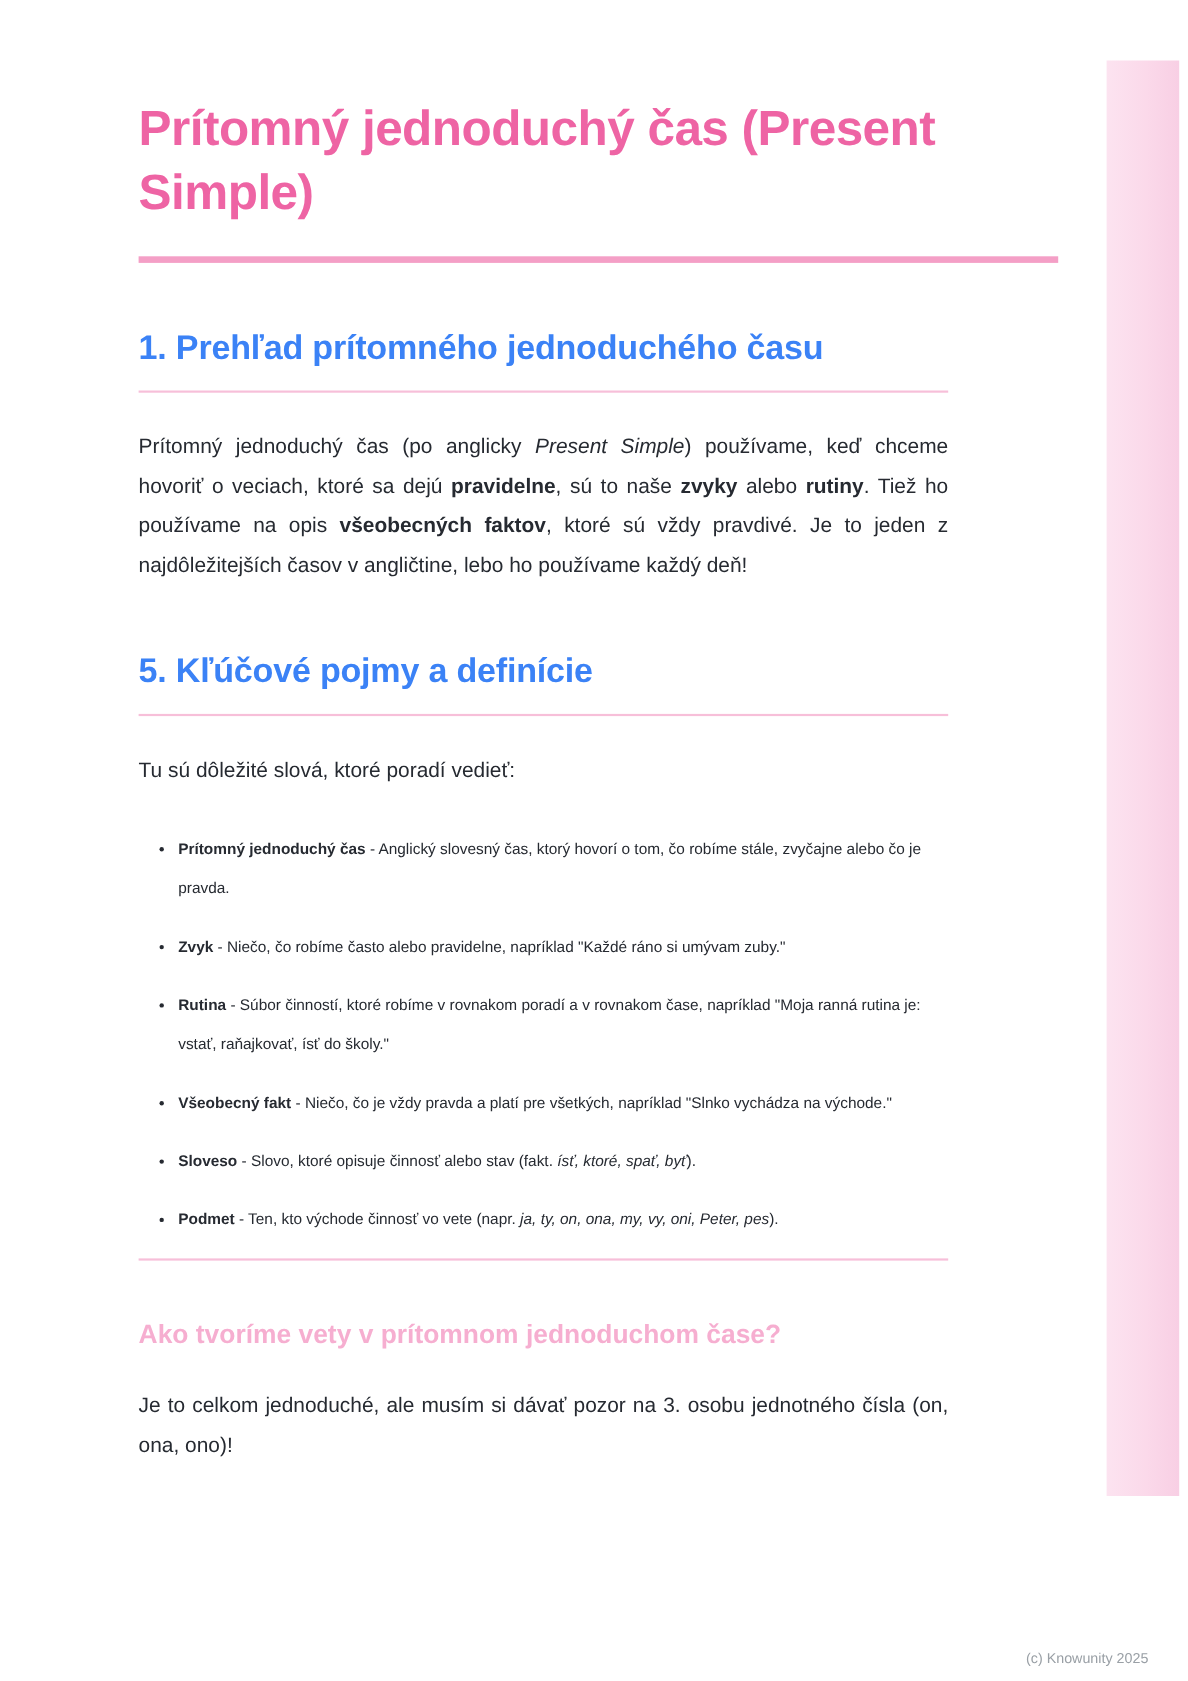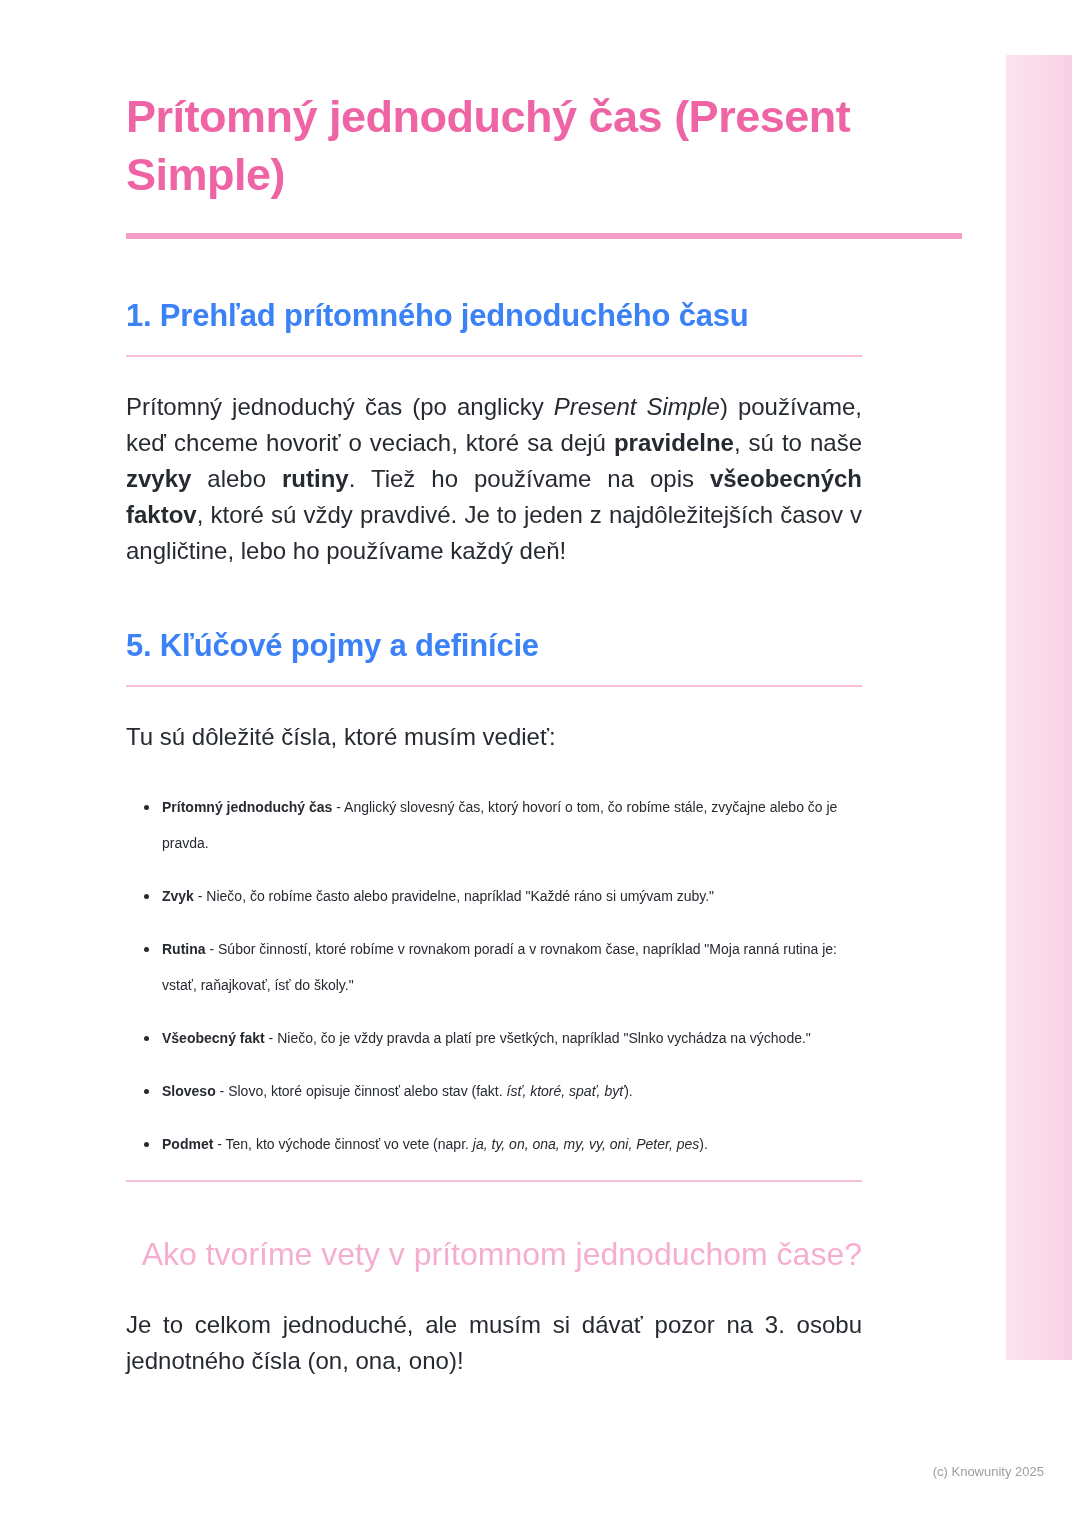--- a/index.html
+++ b/index.html
@@ -58,54 +58,53 @@
 
   .rule-thin {
     margin-top: 18px;
     width: 736px;
     height: 2px;
     background: #f7bfd9;
   }
 
   p.body-text {
     margin: 32px 0 0 0;
-    font-size: 24px;
+    font-size: 19px;
     line-height: 36px;
   }
   p.justified { text-align: justify; }
 
   ul.term-list {
     margin: 34px 0 0 0;
     padding: 0 0 0 34px;
     list-style: disc;
   }
   ul.term-list li {
     font-size: 14px;
     line-height: 36px;
     margin-bottom: 17px;
     padding-left: 2px;
   }
   ul.term-list li::marker { color: #262a31; font-size: 16px; }
 
   h3.sub-heading {
     margin: 52px 0 0 0;
-    font-size: 32px;
+    font-size: 24px;
     line-height: 1.3;
-    font-weight: 400;
+    font-weight: 700;
     color: #f6aed0;
-    text-align: right;
   }
 
   .b { font-weight: 700; }
   .i { font-style: italic; }
 
   .copyright {
     position: absolute;
     right: 68px;
-    top: 1464px;
+    top: 1500px;
     font-size: 13px;
     color: #9aa0a6;
     z-index: 5;
   }
 
   section { display: block; }
 </style>
 </head>
 <body>
 
@@ -121,21 +120,21 @@
 
     <section>
       <h2 class="section-heading">1. Prehľad prítomného jednoduchého času</h2>
       <div class="rule-thin"></div>
       <p class="body-text justified"><span>Prítomný jednoduchý čas (po anglicky </span><span class="i">Present Simple</span><span>) používame, keď chceme hovoriť o veciach, ktoré sa dejú </span><span class="b">pravidelne</span><span>, sú to naše </span><span class="b">zvyky</span><span> alebo </span><span class="b">rutiny</span><span>. Tiež ho používame na opis </span><span class="b">všeobecných faktov</span><span>, ktoré sú vždy pravdivé. Je to jeden z najdôležitejších časov v angličtine, lebo ho používame každý deň!</span></p>
     </section>
 
     <section>
       <h2 class="section-heading">5. Kľúčové pojmy a definície</h2>
       <div class="rule-thin"></div>
-      <p class="body-text">Tu sú dôležité čísla, ktoré musím vedieť:</p>
+      <p class="body-text">Tu sú dôležité slová, ktoré poradí vedieť:</p>
 
       <ul class="term-list">
         <li><span class="b">Prítomný jednoduchý čas</span><span> - Anglický slovesný čas, ktorý hovorí o tom, čo robíme stále, zvyčajne alebo čo je pravda.</span></li>
         <li><span class="b">Zvyk</span><span> - Niečo, čo robíme často alebo pravidelne, napríklad "Každé ráno si umývam zuby."</span></li>
         <li><span class="b">Rutina</span><span> - Súbor činností, ktoré robíme v rovnakom poradí a v rovnakom čase, napríklad "Moja ranná rutina je: vstať, raňajkovať, ísť do školy."</span></li>
         <li><span class="b">Všeobecný fakt</span><span> - Niečo, čo je vždy pravda a platí pre všetkých, napríklad "Slnko vychádza na východe."</span></li>
         <li><span class="b">Sloveso</span><span> - Slovo, ktoré opisuje činnosť alebo stav (fakt. </span><span class="i">ísť, ktoré, spať, byť</span><span>).</span></li>
         <li><span class="b">Podmet</span><span> - Ten, kto východe činnosť vo vete (napr. </span><span class="i">ja, ty, on, ona, my, vy, oni, Peter, pes</span><span>).</span></li>
       </ul>
     </section>

